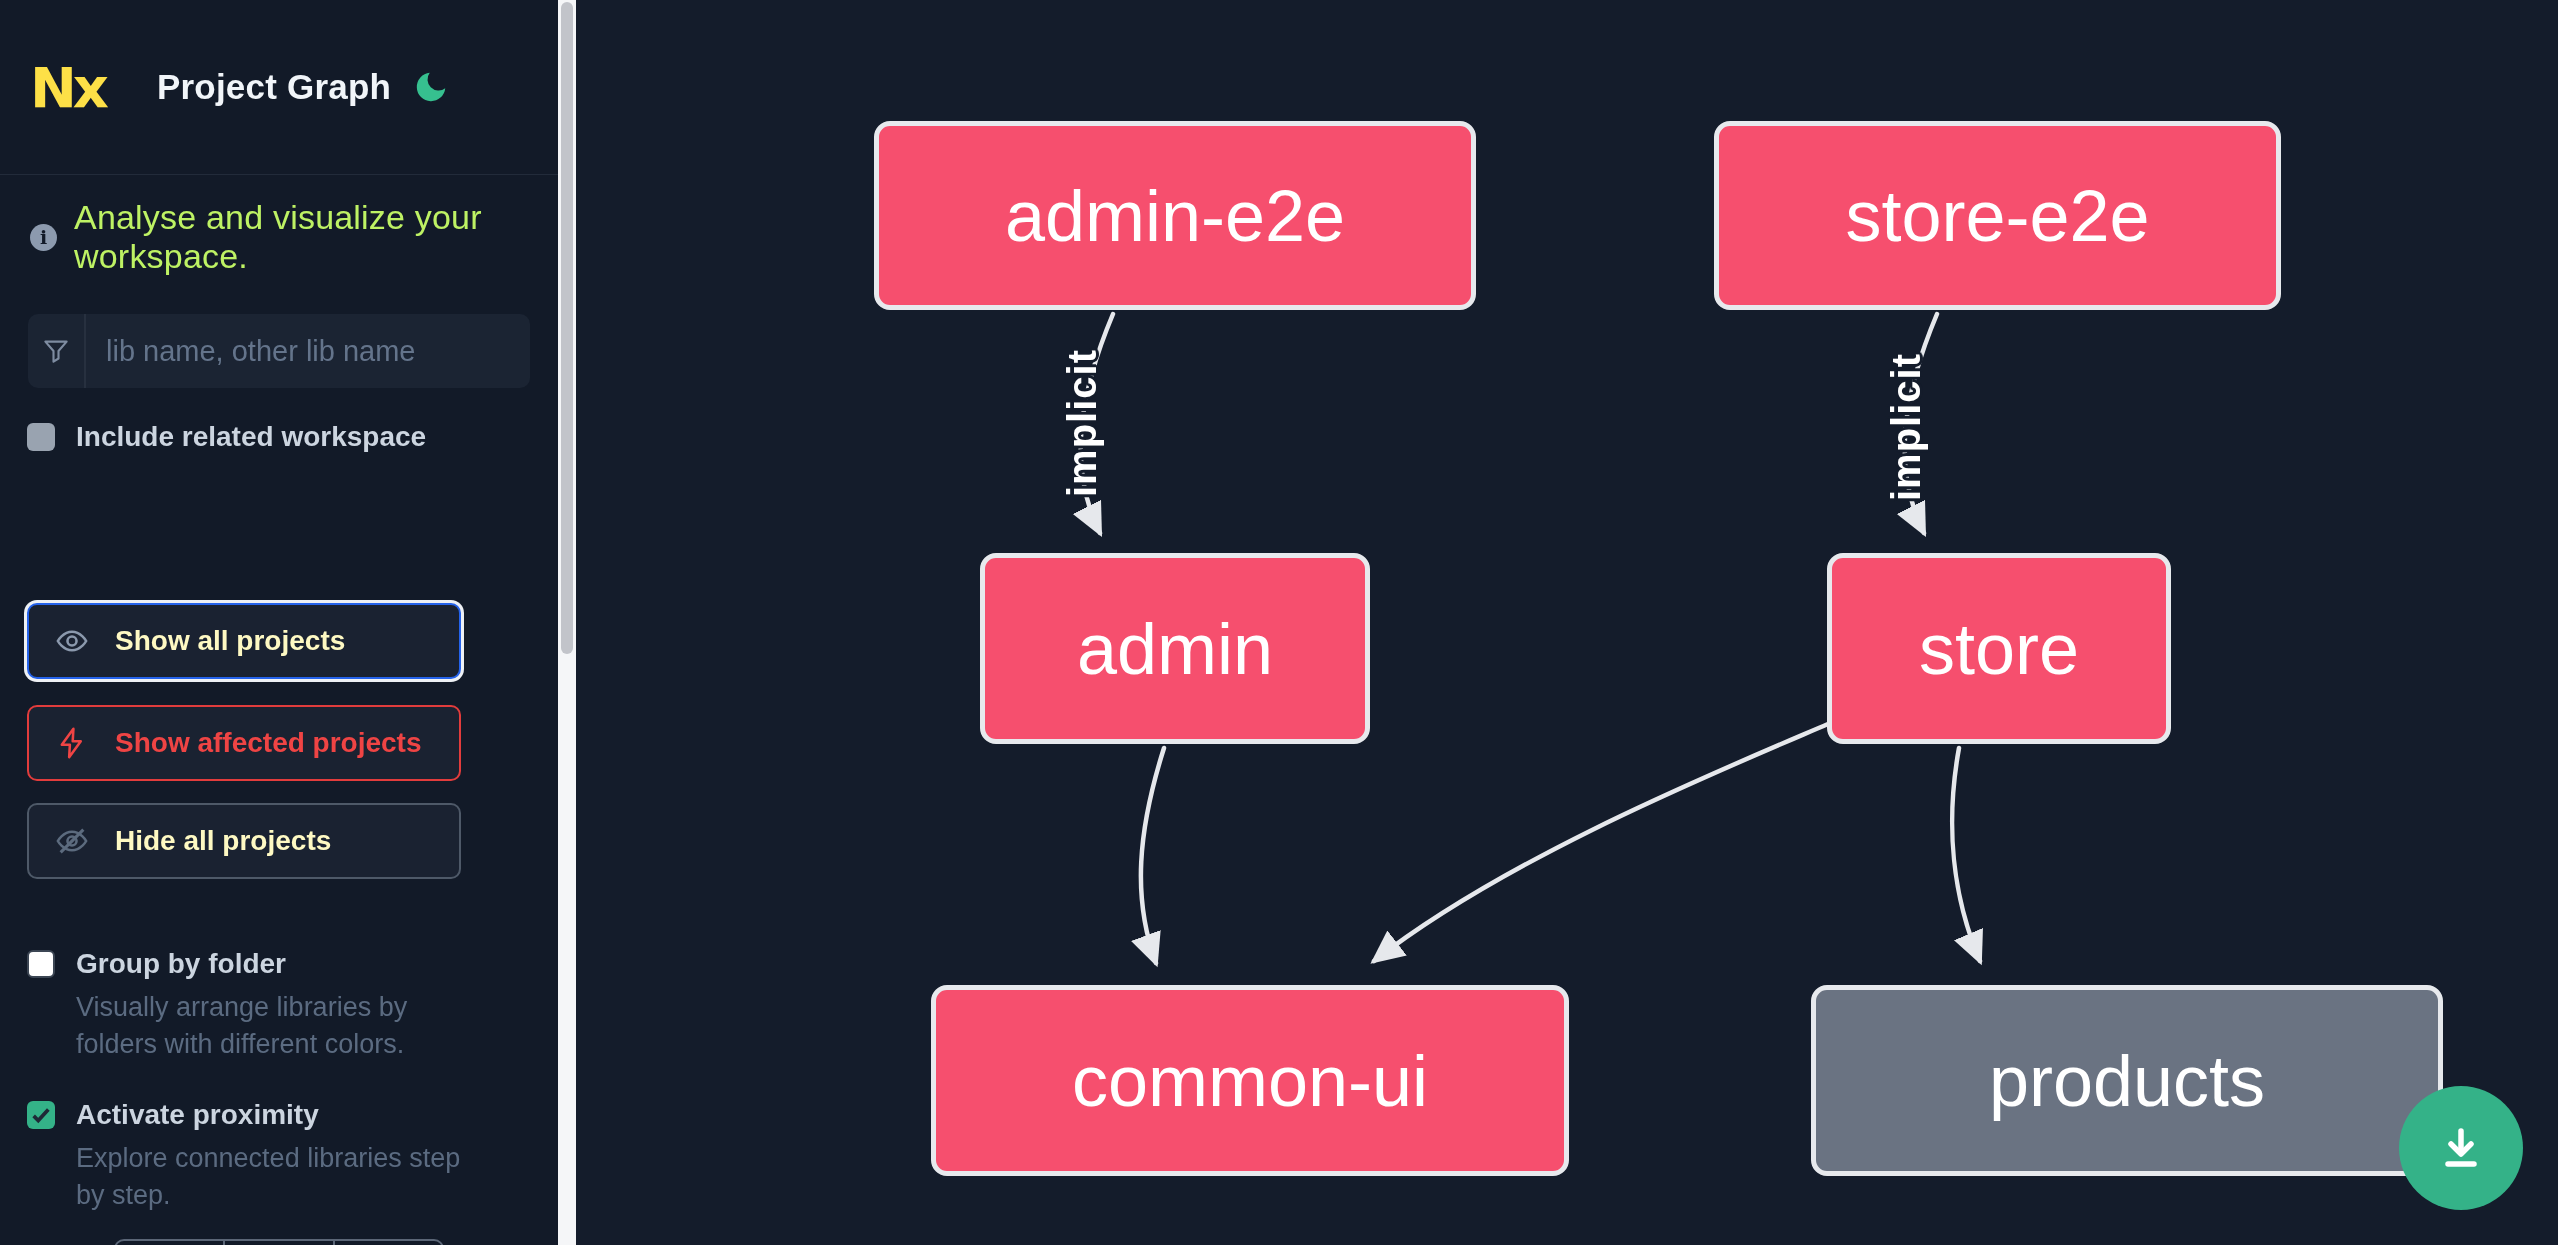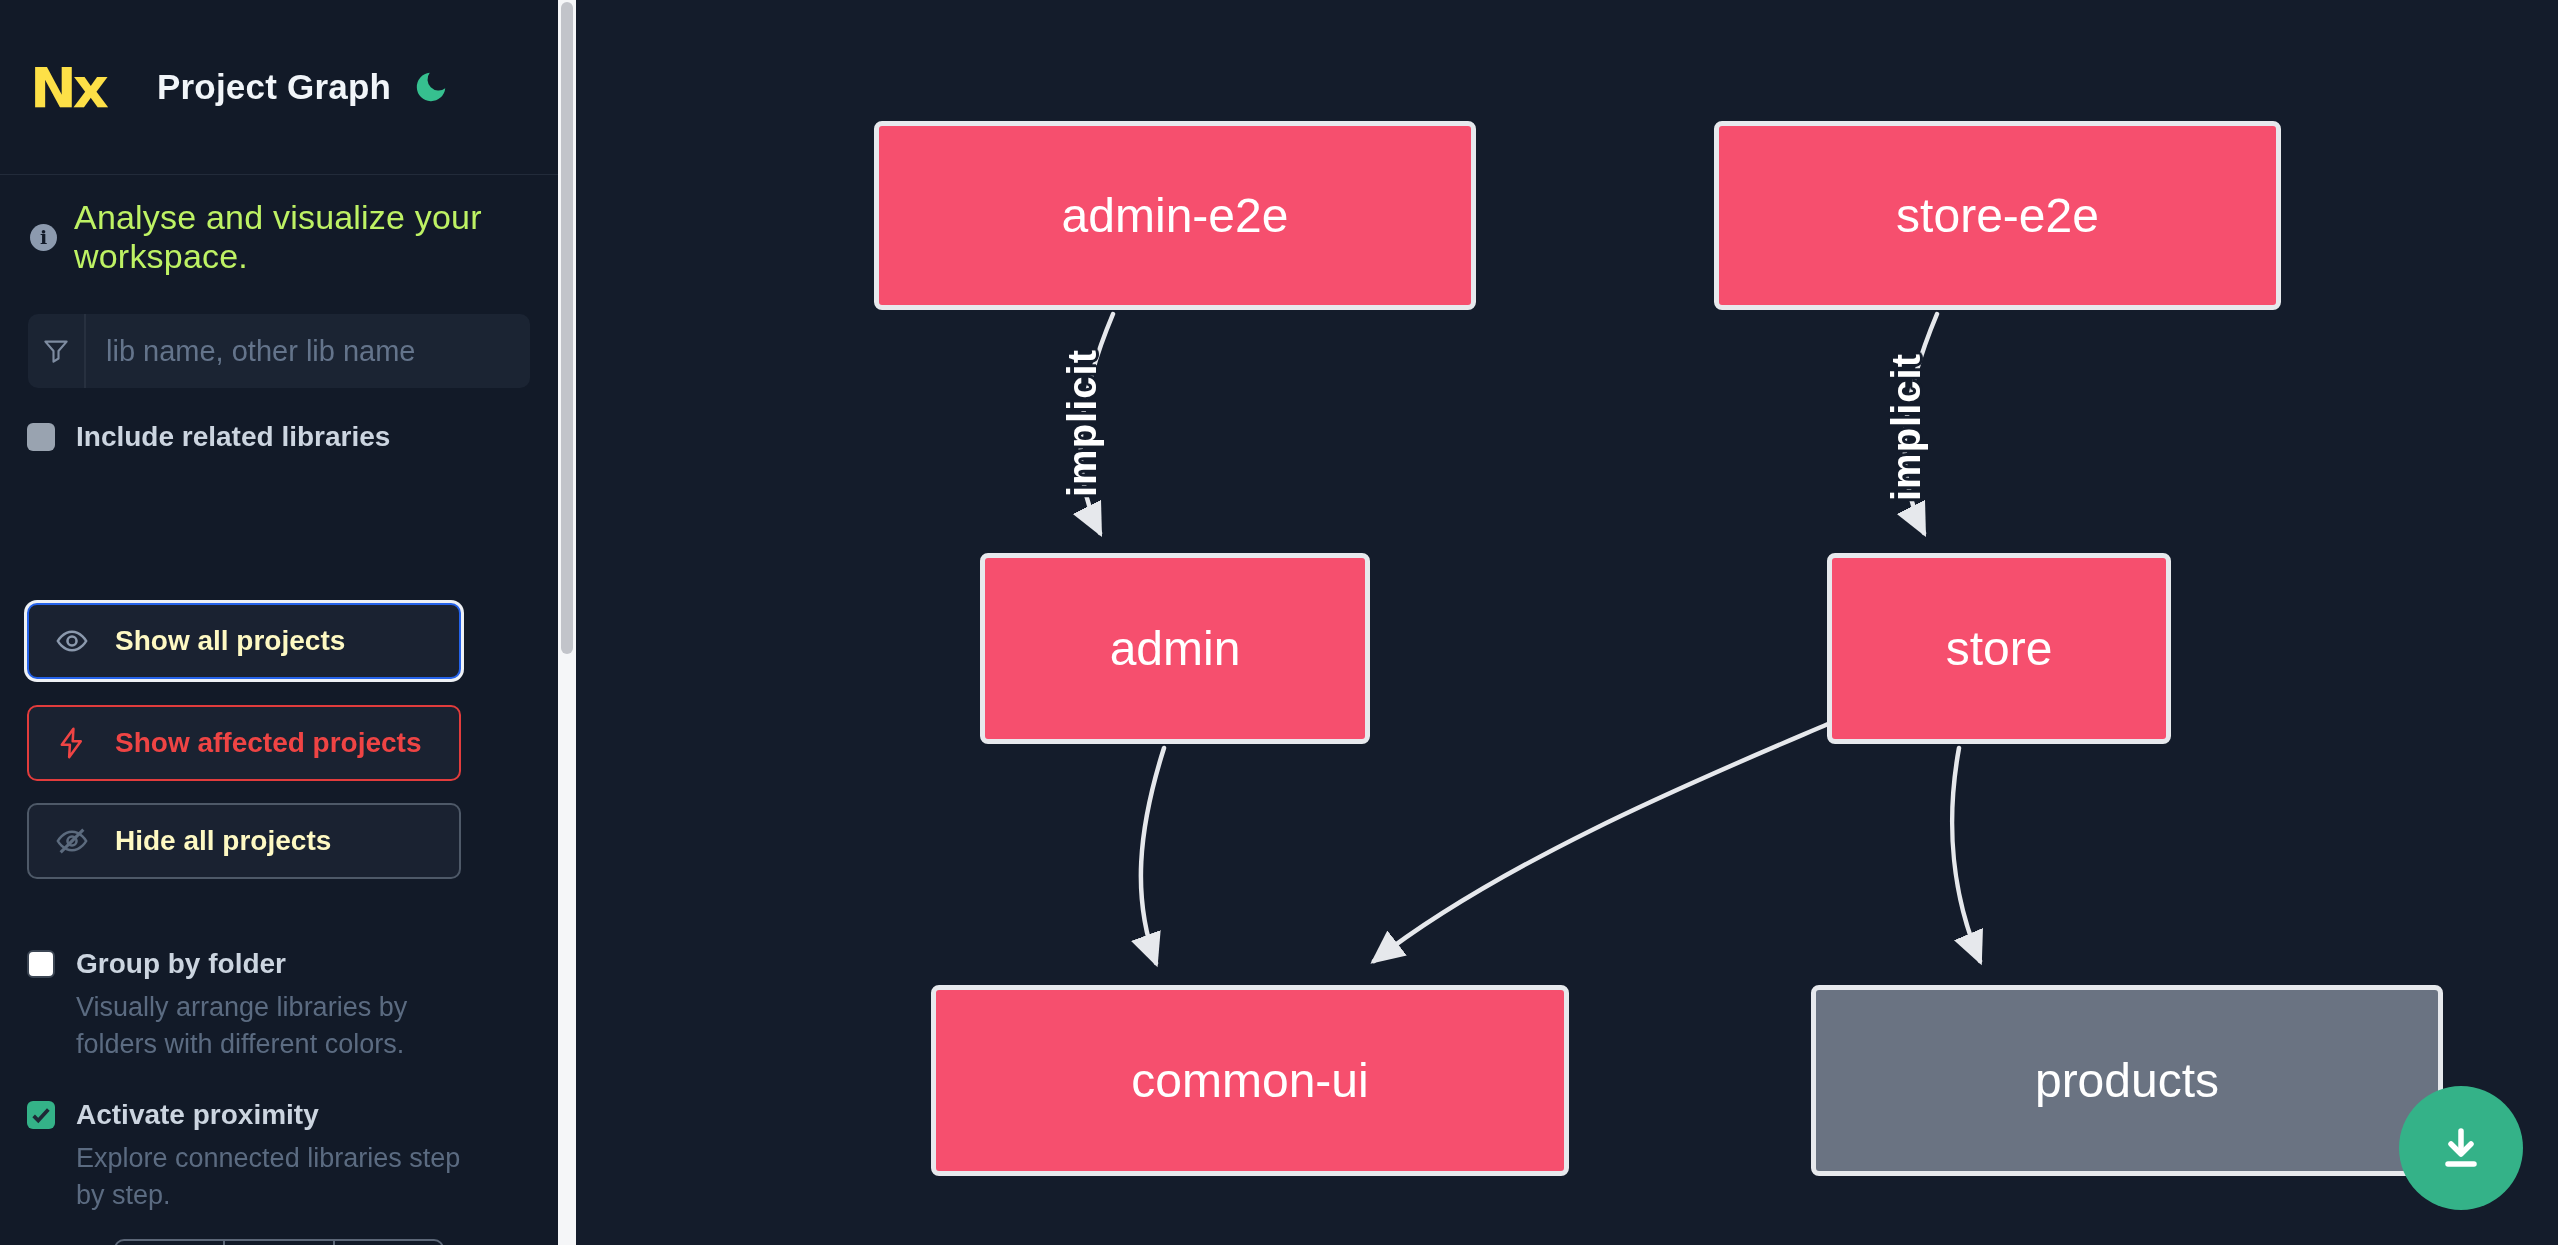--- a/index.html
+++ b/index.html
@@ -99,23 +99,23 @@
     background:#c2c4ca; border-radius:6px; cursor:pointer;
   }
 
   
   .canvas {
     position:absolute; left:576px; top:0; width:1982px; height:1245px;
     background:#141c2b;
   }
   .edges { position:absolute; inset:0; }
   .node {
-    position:absolute; border:5px solid #e7e9ed; border-radius:8px;
+    position:absolute; border:5px solid #e7e9ed; border-radius:16px;
     display:flex; align-items:center; justify-content:center;
-    color:#ffffff; font-size:48px; cursor:pointer;
+    color:#ffffff; font-size:72px; cursor:pointer;
   }
   .node.pink { background:#f64f6e; }
   .node.gray { background:#6a7382; }
   .n-admin-e2e { left:298px;  top:121px; width:602px; height:189px; }
   .n-store-e2e { left:1138px; top:121px; width:567px; height:189px; }
   .n-admin     { left:404px;  top:553px; width:390px; height:191px; }
   .n-store     { left:1251px; top:553px; width:344px; height:191px; }
   .n-common-ui { left:355px;  top:985px; width:638px; height:191px; }
   .n-products  { left:1235px; top:985px; width:632px; height:191px; }
 
@@ -162,21 +162,21 @@
       </svg>
     </span>
     <input class="search-input" type="text" placeholder="lib name, other lib name" style="">
   </div>
 
   <div class="opt" style="top:420px">
     <span class="checkbox gray">
       
     </span>
     <span>
-      <div class="opt-label">Include related libraries</div>
+      <div class="opt-label">Include related workspace</div>
     </span>
   </div>
 
   <div class="side-btn btn-show-all">
     <svg width="34" height="34" viewBox="0 0 24 24" fill="none" stroke="#8b99ad" stroke-width="1.8">
       <path d="M2 12s3.6-6.5 10-6.5S22 12 22 12s-3.6 6.5-10 6.5S2 12 2 12z"></path>
       <circle cx="12" cy="12" r="3.2"></circle>
     </svg>
     <span class="lbl">Show all projects</span>
   </div>

